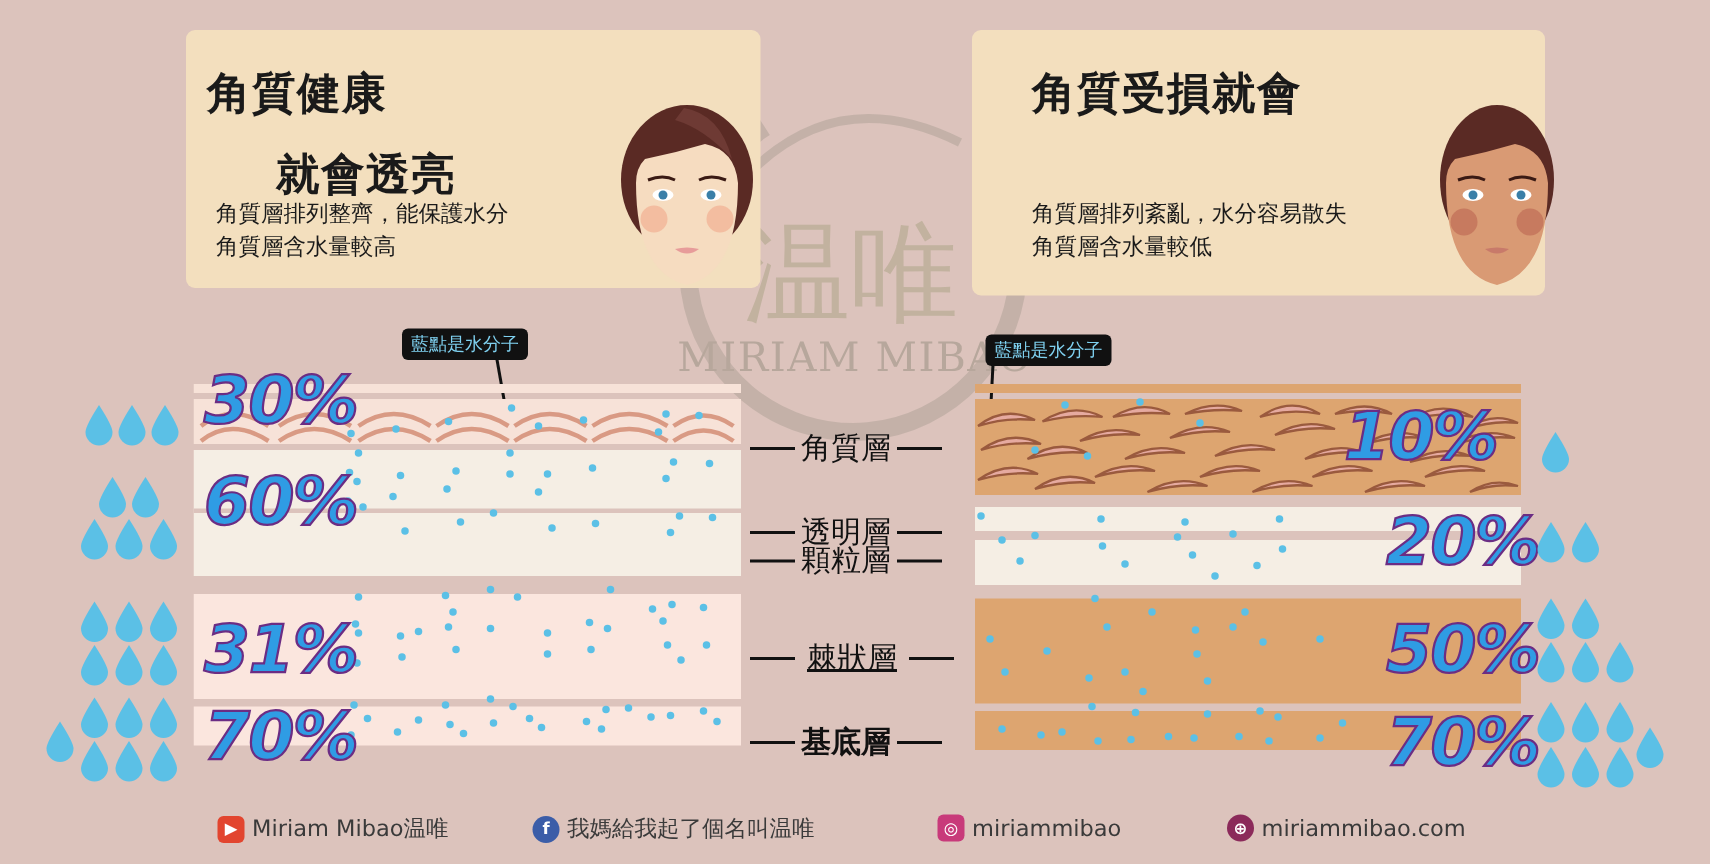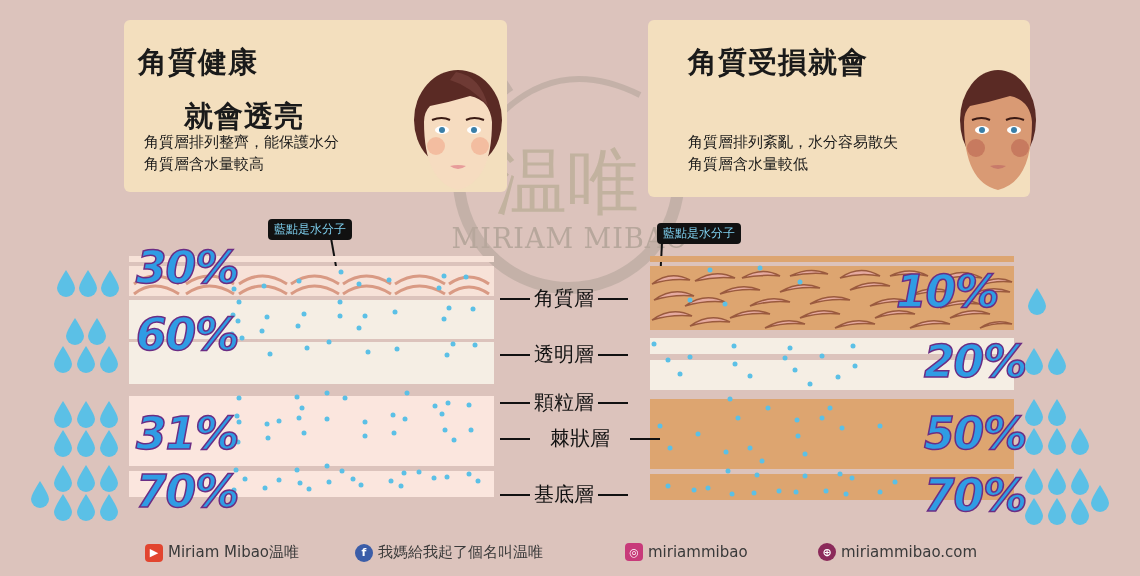--- a/index.html
+++ b/index.html
@@ -300,33 +300,33 @@
 <div class="label" style="left:500px;top:285px;">
   <span class="line" style="width:30px;"></span>
     <span style="margin:0 4px;">角質層</span>
     <span class="line" style="width:30px;"></span>
 </div>
 <div class="label" style="left:500px;top:327px;">
   <span class="line" style="width:30px;"></span>
     <span style="margin:14px 4px;">透明層</span>
     <span class="line" style="width:30px;"></span>
 </div>
-<div class="label" style="left:500px;top:389px;align-items:center;">
+<div class="label" style="left:500px;top:360px;align-items:center;">
   <span class="line" style="width:30px;"></span>
     <span style="margin:0 4px;">顆粒層</span>
     <span class="line" style="width:30px;"></span>
 </div>
 <div class="label" style="left:500px;top:425px;">
   <span class="line" style="width:30px;"></span>
-    <span style="margin:0 20px;">棘狀層</span>
+    <span style="margin:0 8px;text-decoration:underline;">棘狀層</span>
     <span class="line" style="width:30px;"></span>
 </div>
 <div class="label" style="left:500px;top:481px;">
   <span class="line" style="width:30px;"></span>
-    <span style="margin:0 4px;">基底層</span>
+    <span style="margin:0 4px;font-weight:bold;">基底層</span>
     <span class="line" style="width:30px;"></span>
 </div>
 
 <svg class="drops" style="left:0;top:260px;" width="125" height="270" viewBox="0 0 125 270">
   <defs>
       <path id="drop" d="M0 -12 Q9 2 9 6 A9 9 0 0 1 -9 6 Q-9 2 0 -12Z" fill="#5bc0e6"></path>
     </defs>
   <use href="#drop" x="66" y="22"></use>
     <use href="#drop" x="88" y="22"></use>
     <use href="#drop" x="110" y="22"></use>

